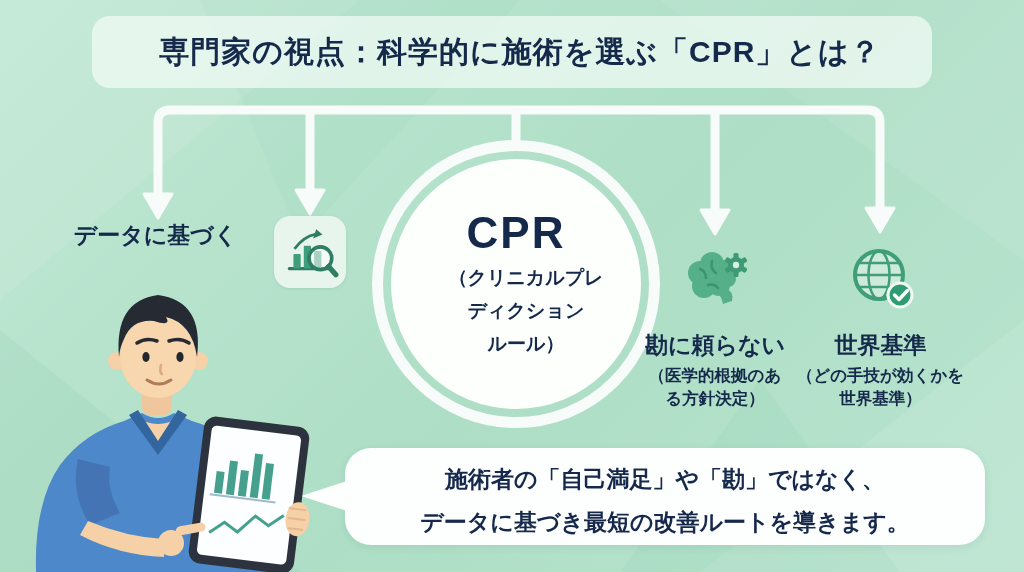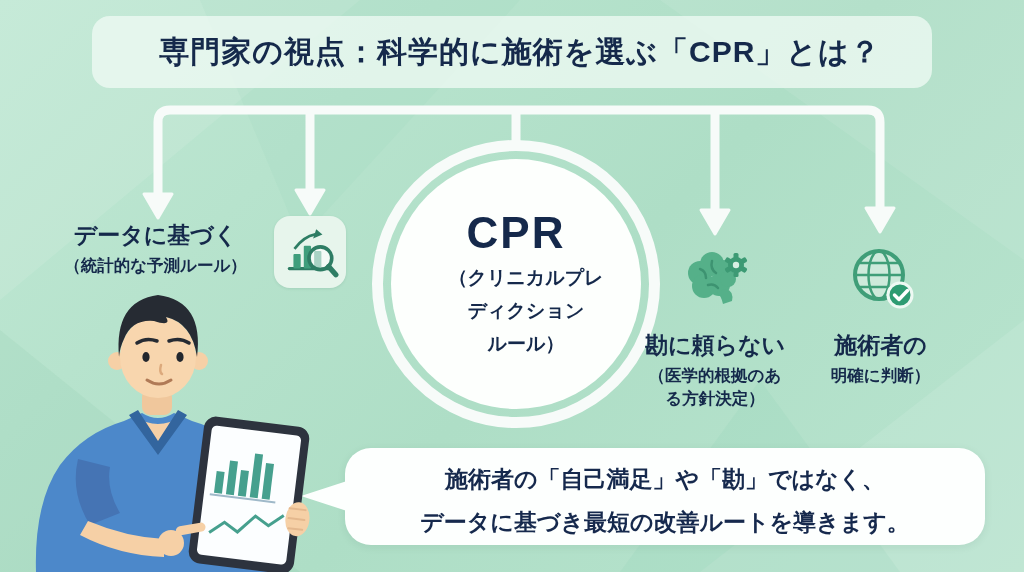--- a/index.html
+++ b/index.html
@@ -79,21 +79,20 @@
   <div class="ring"></div>
   <div class="disc">
     <div class="acr">CPR</div>
     <div class="nm">（クリニカルプレ</div>
     <div class="nm">ディクション</div>
     <div class="nm">ルール）</div>
   </div>
 
   <div class="branch" id="branch-data">
     <div class="label">データに基づく</div>
-    <div class="sub">（統計的な予測ルール）</div>
   </div>
 
   <div class="icon-tile">
     <svg width="58" height="58" viewBox="0 0 56 56">
       <line x1="8" y1="44" x2="46" y2="44" stroke="#2e7d64" stroke-width="3" stroke-linecap="round"></line>
       <rect x="12" y="30" width="7" height="14" rx="1" fill="#3f9e7c"></rect>
       <rect x="22" y="22" width="7" height="22" rx="1" fill="#3f9e7c"></rect>
       <rect x="32" y="27" width="7" height="17" rx="1" fill="#3f9e7c"></rect>
       <path d="M13 25 Q22 13 33 11" stroke="#2e7d64" stroke-width="2.5" fill="none"></path>
       <polygon points="34,6 40,11 31,15" fill="#2e7d64"></polygon>
@@ -143,23 +142,24 @@
 
   <div class="branch" id="branch-intuition">
     <div class="label">勘に頼らない</div>
     <div class="sub">
       <div>（医学的根拠のあ</div>
       <div>る方針決定）</div>
     </div>
   </div>
 
   <div class="branch" id="branch-global">
-    <div class="label">施術者の</div>
+    <div class="label">世界基準</div>
     <div class="sub">
-      <div>明確に判断）</div>
+      <div>（どの手技が効くかを</div>
+      <div>世界基準）</div>
     </div>
   </div>
 
   <div class="bubble">
     <div class="bubble-tail"></div>
     <div class="bl">施術者の「自己満足」や「勘」ではなく、</div>
     <div class="bl">データに基づき最短の改善ルートを導きます。</div>
   </div>
 
   <svg class="man" width="330" height="297" viewBox="0 0 330 297">

